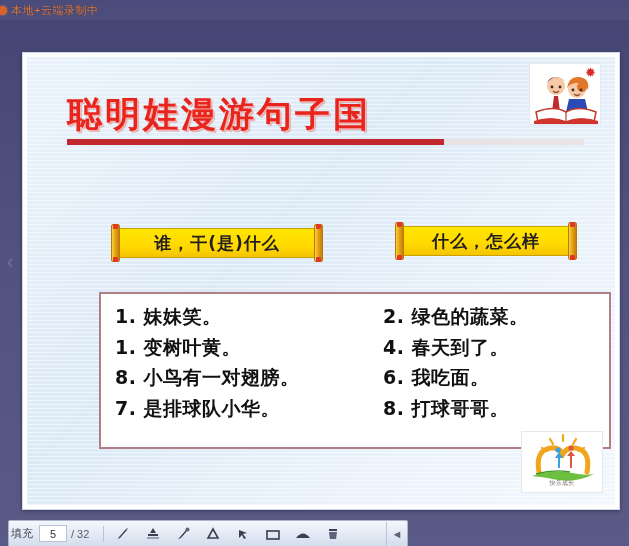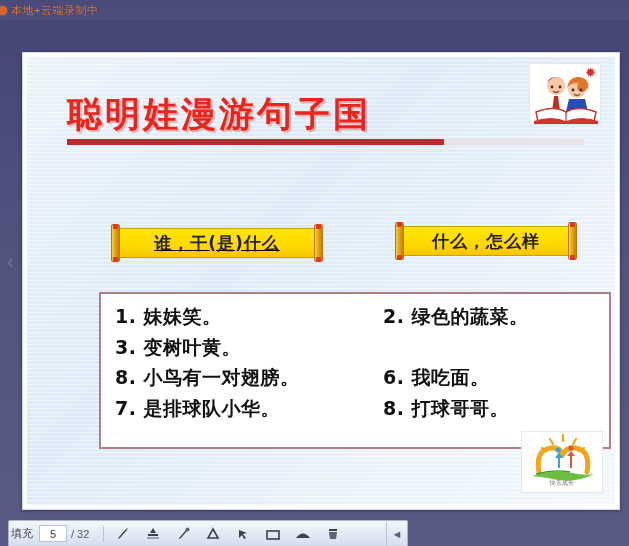--- a/index.html
+++ b/index.html
@@ -52,21 +52,21 @@
   .banner .roll::before{content:"";position:absolute;left:1px;top:-1px;width:5px;height:5px;
       background:#e2362a;border-radius:1px;}
   .banner .roll::after{content:"";position:absolute;left:1px;bottom:-1px;width:5px;height:5px;
       background:#e2362a;border-radius:1px;}
   .banner .body{flex:1 1 auto;height:30px;
       background:linear-gradient(180deg,#ffe600 0%,#ffd900 60%,#f5c400 100%);
       border-top:1px solid #caa007;border-bottom:1px solid #caa007;
       display:flex;align-items:center;justify-content:center;box-sizing:border-box;}
   .banner .body span{font-family:"DejaVu Sans","Liberation Sans",sans-serif;
       font-size:17px;font-weight:bold;color:#231f20;letter-spacing:1px;white-space:nowrap;}
-  #banner-left{left:84px;top:171px;width:212px;text-decoration:underline;}
+  #banner-left{left:84px;top:171px;width:212px;}
   #banner-right{left:368px;top:169px;width:182px;border-radius:11px;}
 
   
   .sentbox{position:absolute;left:72px;top:235px;width:512px;height:157px;
            background:#fff;border:2px solid #b07f86;box-sizing:border-box;
            padding:9px 10px 0 14px;}
   .rows{display:flex;flex-direction:column;gap:3px;}
   .row{display:flex;}
   .cell{font-family:"DejaVu Sans","Liberation Sans",sans-serif;
         font-size:19px;font-weight:bold;color:#111;letter-spacing:.5px;white-space:nowrap;
@@ -137,21 +137,22 @@
         <div class="roll"></div>
       </div>
 
       <div class="sentbox">
         <div class="rows">
           <div class="row">
             <div class="cell left">1. 妹妹笑。</div>
             <div class="cell">2. 绿色的蔬菜。</div>
           </div>
           <div class="row">
-            <div class="cell left">3. 变树叶黄。</div>
+            <div class="cell left">1. 变树叶黄。</div>
+            <div class="cell">4. 春天到了。</div>
           </div>
           <div class="row">
             <div class="cell left">8. 小鸟有一对翅膀。</div>
             <div class="cell">6. 我吃面。</div>
           </div>
           <div class="row">
             <div class="cell left">7. 是排球队小华。</div>
             <div class="cell">8. 打球哥哥。</div>
           </div>
         </div>

